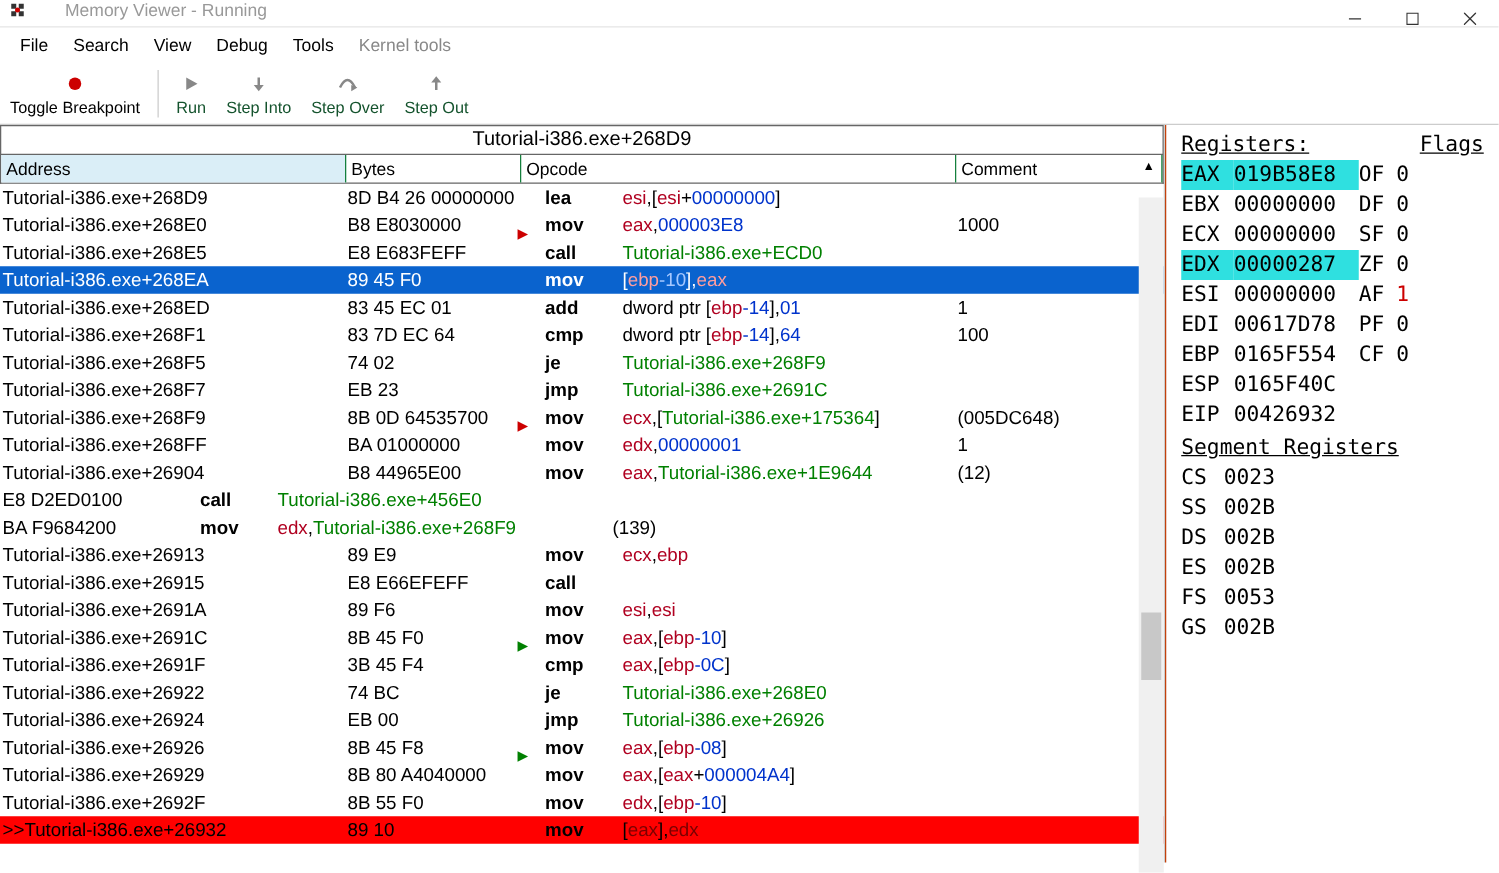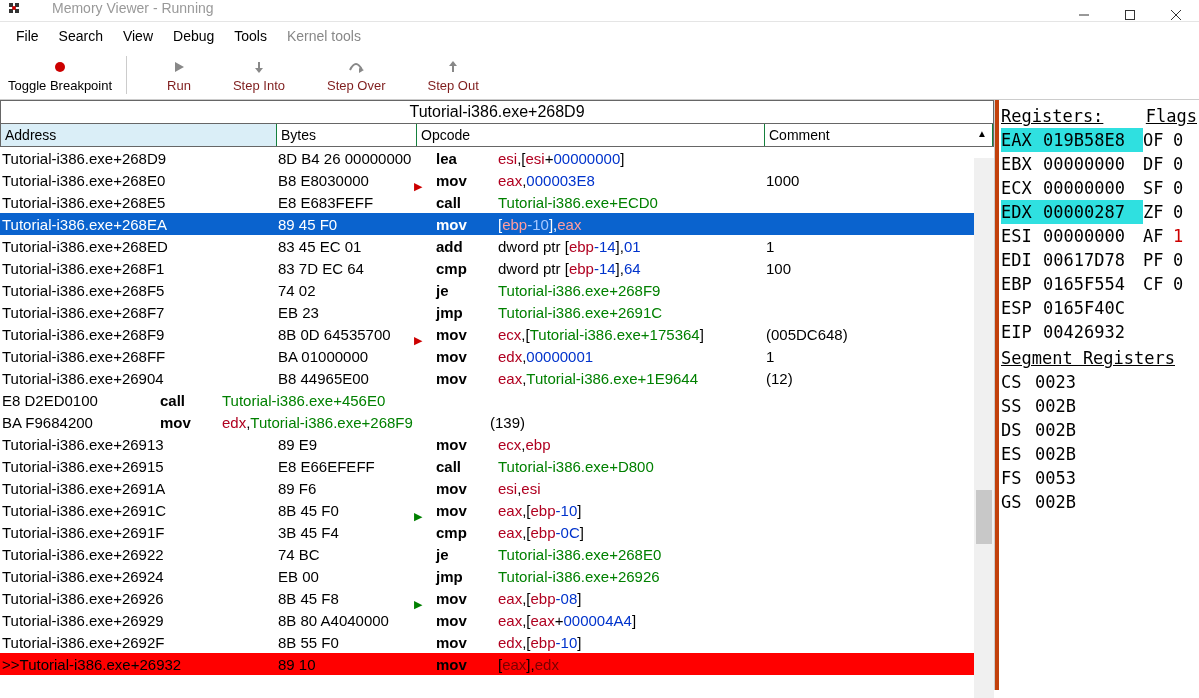--- a/index.html
+++ b/index.html
@@ -9,21 +9,21 @@
   .titlebar-text { color: #999; flex: 1; }
   .win-controls { display: flex; }
   .win-btn { width: 46px; height: 30px; display: flex; align-items: center; justify-content: center; color: #333; }
   .menubar { display: flex; padding: 2px 6px; height: 28px; align-items: center; gap: 0; }
   .menu-item { padding: 4px 10px; }
   .menu-item.disabled { color: #888; }
   .toolbar { display: flex; height: 50px; border-bottom: 1px solid #ccc; }
   .tool { display: flex; flex-direction: column; align-items: center; justify-content: center; padding: 0 8px; }
   .tool-icon { height: 22px; display: flex; align-items: center; justify-content: center; }
   .tool-label { font-size: 13px; }
-  .tool.disabled { color: #7f1d1d; margin-left: 26px; }
+  .tool.disabled { color: #14532d; }
   .sep { width: 1px; height: 38px; background: #ccc; margin: 6px 6px; }
   .main { display: flex; height: calc(698px - 30px - 28px - 50px); }
   .disasm-pane { flex: 1; display: flex; flex-direction: column; border-right: 1px solid #ccc; }
   .module-header { text-align: center; border: 1px solid #666; padding: 2px; background: #fff; font-size: 16px; }
   .col-headers { display: flex; border: 1px solid #666; border-top: none; background: #fff; position: relative; }
   .col-headers div { padding: 3px 4px; border-right: 1px solid #15803d; }
   .col-addr   { width: 276px; background: #daeef7; }
   .col-bytes  { width: 140px; }
   .col-opcode { width: 348px; }
   .col-comment{ flex: 1; }
@@ -33,21 +33,21 @@
   .row.selected { background: #0a63ce; color: #fff; }
   .row.breakpoint { background: #ff0000; }
   .row .c-addr   { width: 276px; padding-left: 2px; white-space: nowrap; }
   .row .c-bytes  { width: 140px; padding-left: 2px; white-space: nowrap; }
   .row .c-opgut  { width: 20px; position: relative; }
   .row .c-opcode { width: 60px; font-weight: bold; white-space: nowrap; }
   .row .c-operand{ width: 268px; padding-left: 2px; white-space: nowrap; }
   .row .c-comment{ flex: 1; padding-left: 2px; }
   .arrow-red  { color: #c00; position: absolute; left: -2px; font-size: 11px; }
   .arrow-grn  { color: #008000; position: absolute; left: -2px; font-size: 11px; }
-  .regs-pane { width: 204px; font-family: Consolas, monospace; font-size: 17px; padding: 4px 2px; line-height: 24px; border-left: 4px solid #c2410c; }
+  .regs-pane { width: 267px; font-family: Consolas, monospace; font-size: 17px; padding: 4px 12px; line-height: 24px; border-left: 1px solid #c2410c; }
   .regs-hdr { display: flex; justify-content: space-between; text-decoration: underline; }
   .reg-row { display: flex; }
   .reg-name { width: 42px; }
   .reg-val  { width: 100px; }
   .reg-fname{ width: 30px; }
   .reg-fval { }
   .reg-hi { background: #2fe0e0; }
   .reg-changed { color: #c00; }
   .seg-hdr { text-decoration: underline; margin-top: 2px; }
   .scrollbar-stub { position: absolute; right: 0; top: 58px; width: 20px; height: 580px; background: #f0f0f0; }
@@ -263,21 +263,20 @@
           <div class="c-opgut"></div>
           <div class="c-opcode">mov</div>
           <div class="c-operand"><span style="color: rgb(176, 0, 32);">ecx</span><span style="color: rgb(0, 0, 0);">,</span><span style="color: rgb(176, 0, 32);">ebp</span></div>
           <div class="c-comment"></div>
         </div>
         <div class="row">
           <div class="c-addr">Tutorial-i386.exe+26915</div>
           <div class="c-bytes">E8 E66EFEFF</div>
           <div class="c-opgut"></div>
           <div class="c-opcode">call</div>
-          <div class="c-operand"><span style="color: rgb(0, 128, 0);">Tutorial-i386.exe+D800</span></div>
           <div class="c-comment"></div>
         </div>
         <div class="row">
           <div class="c-addr">Tutorial-i386.exe+2691A</div>
           <div class="c-bytes">89 F6</div>
           <div class="c-opgut"></div>
           <div class="c-opcode">mov</div>
           <div class="c-operand"><span style="color: rgb(176, 0, 32);">esi</span><span style="color: rgb(0, 0, 0);">,</span><span style="color: rgb(176, 0, 32);">esi</span></div>
           <div class="c-comment"></div>
         </div>

